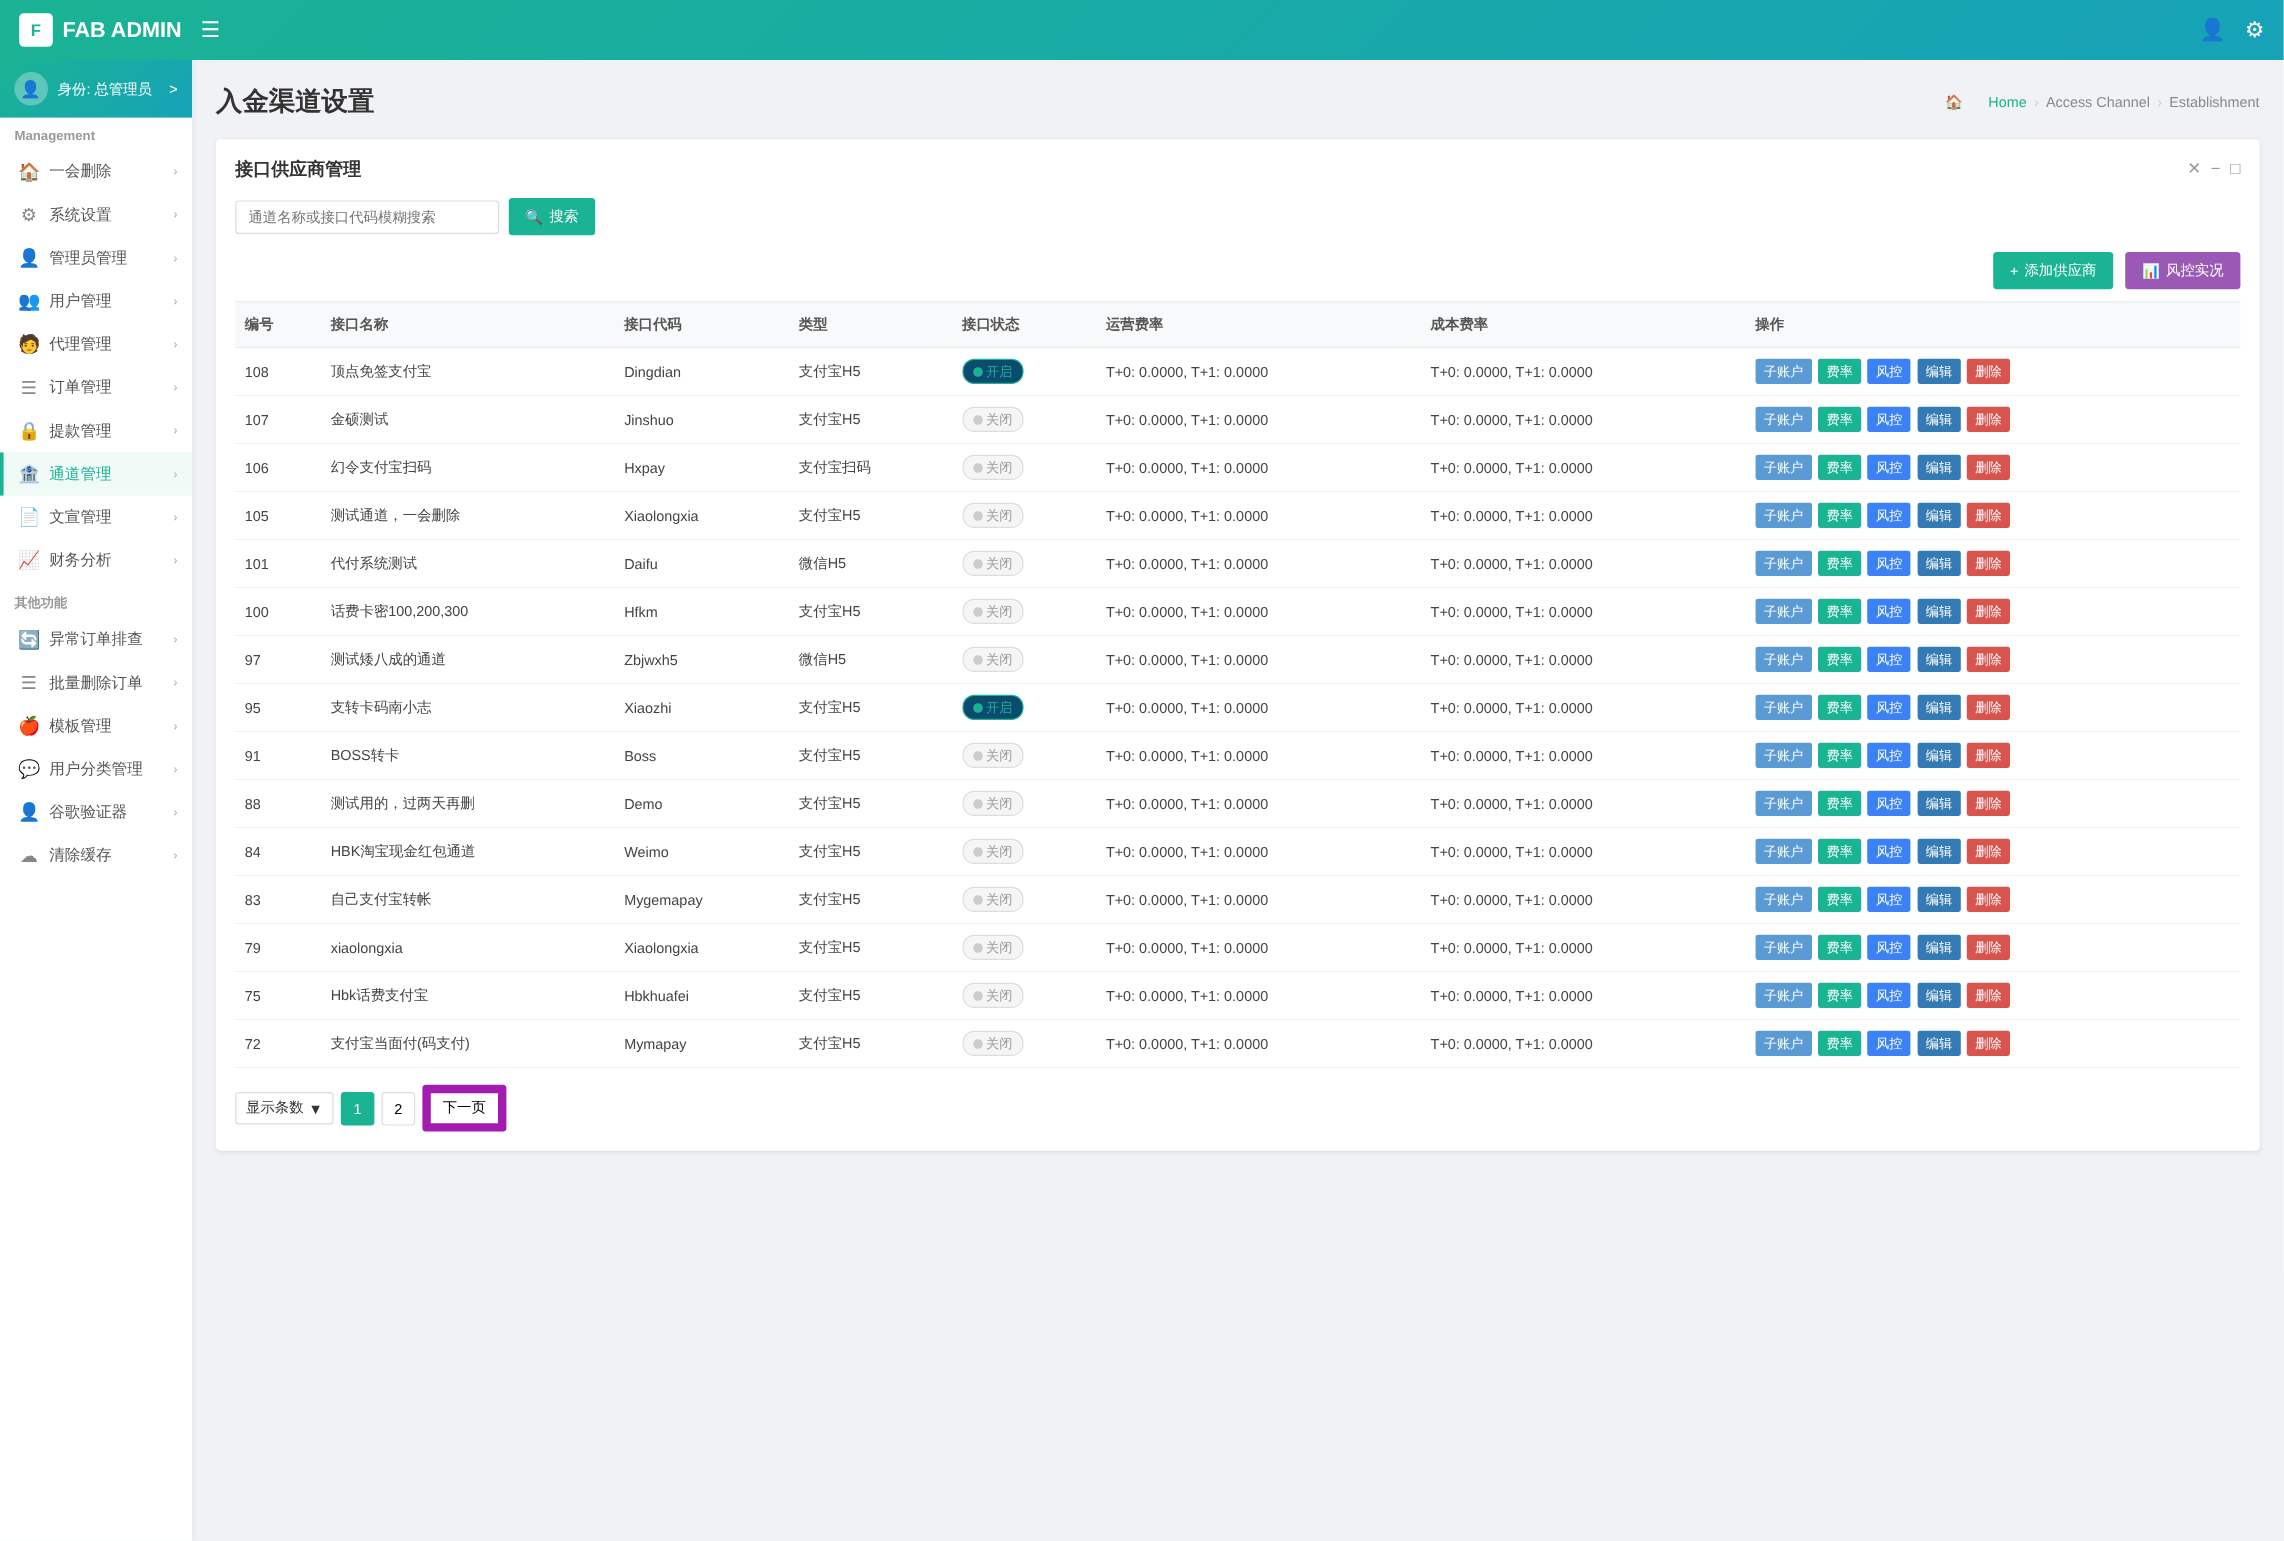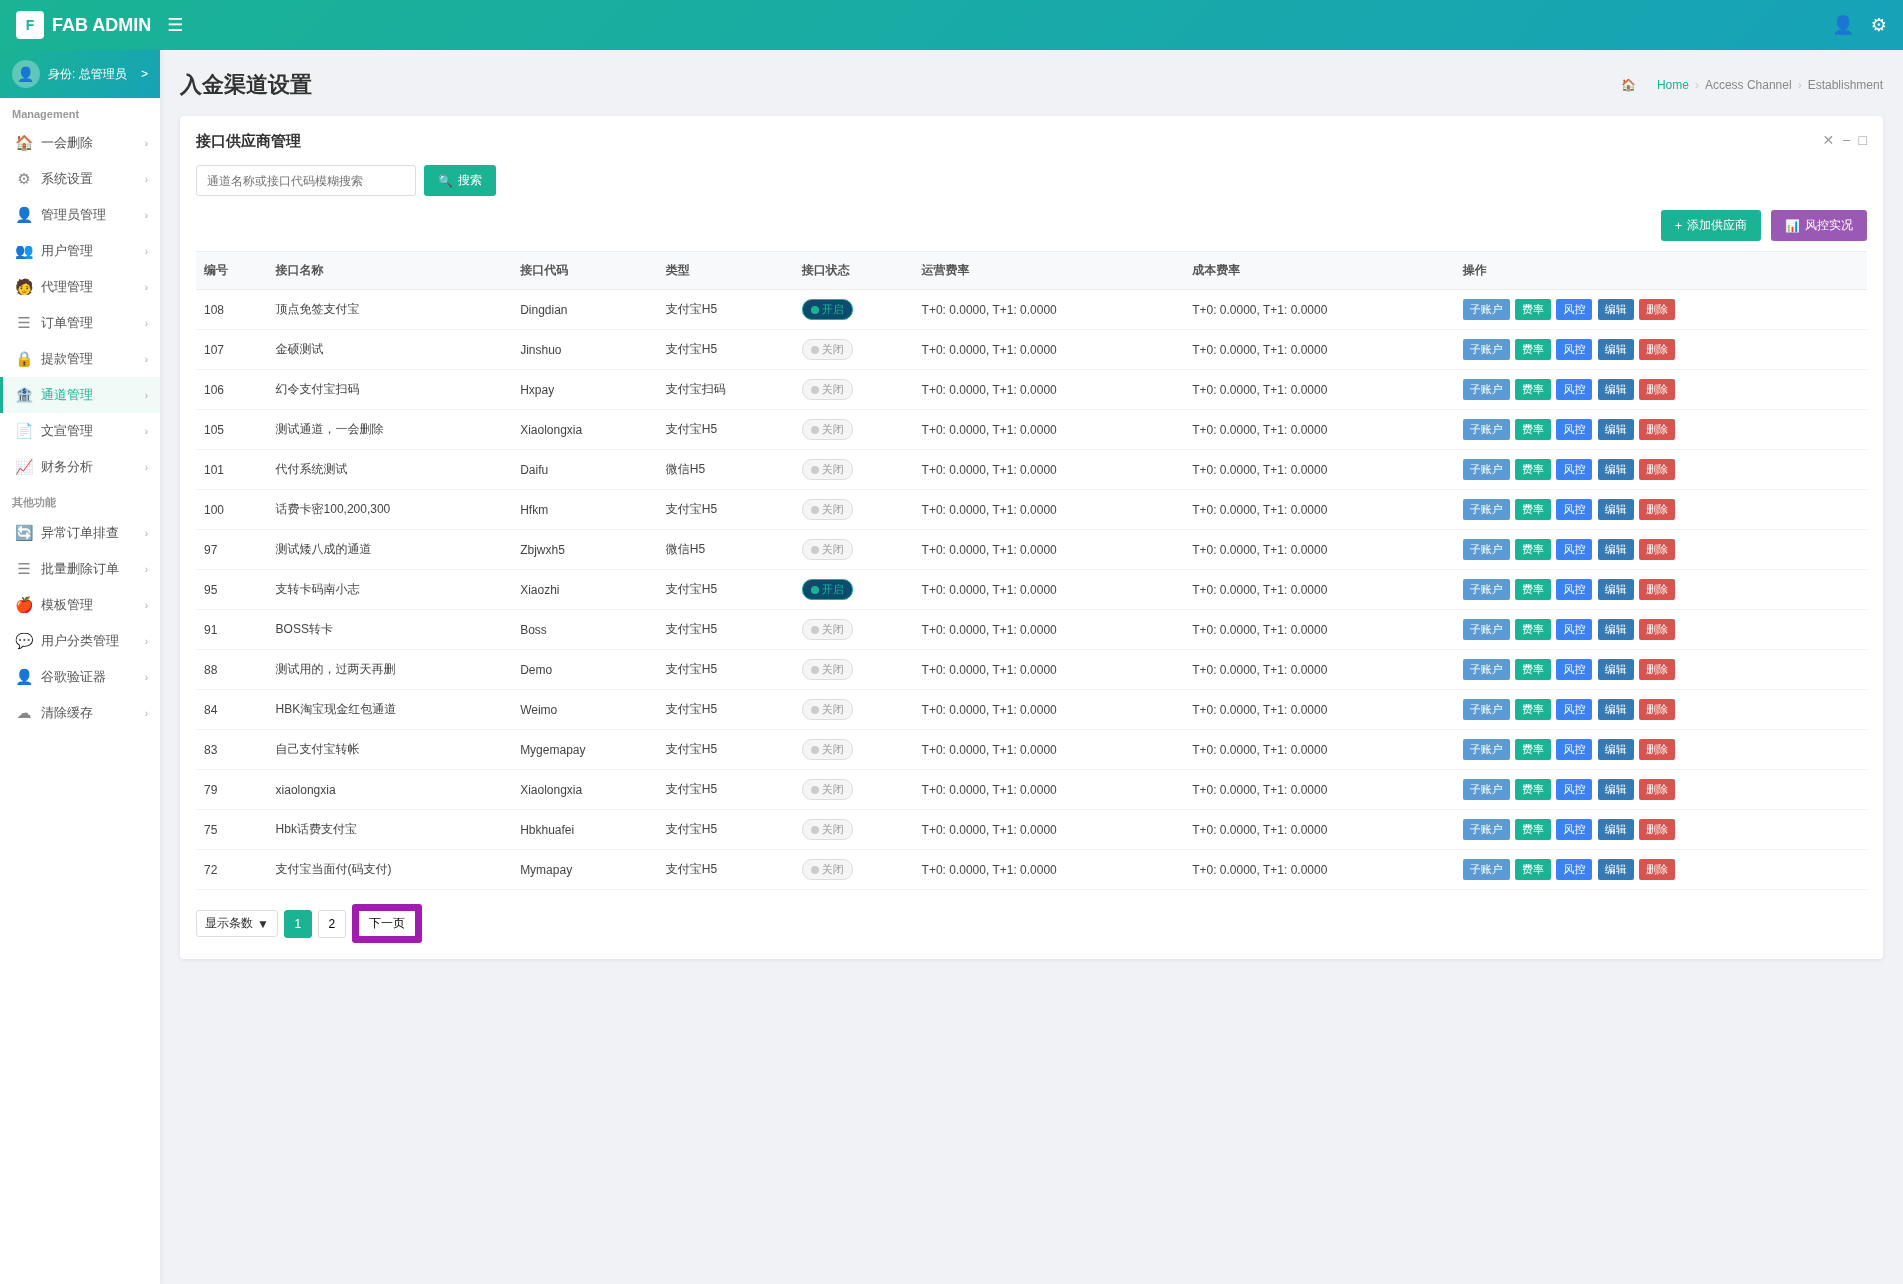--- a/index.html
+++ b/index.html
@@ -93,21 +93,21 @@
       color: #333;
       margin-bottom: 14px;
       display: flex;
       align-items: flex-start;
       justify-content: space-between;
     }
     .card-title-controls { display: flex; gap: 8px; }
     .card-ctrl-btn { background: none; border: none; cursor: pointer; color: #999; font-size: 14px; }
 
     
-    .search-bar { display: flex; gap: 8px; margin-bottom: 14px; }
+    .search-bar { display: flex; align-items: center; gap: 8px; margin-bottom: 14px; }
     .search-input {
       border: 1px solid #ddd;
       border-radius: 3px;
       padding: 6px 10px;
       font-size: 12px;
       width: 220px;
       color: #555;
       outline: none;
     }
     .search-btn {

